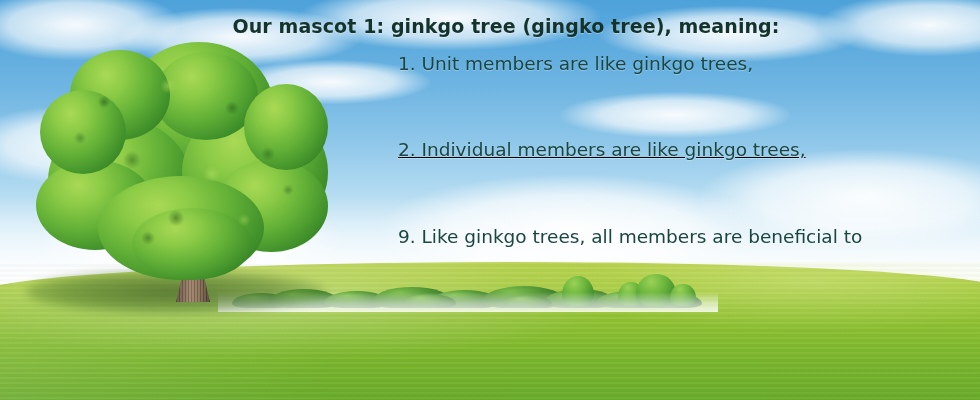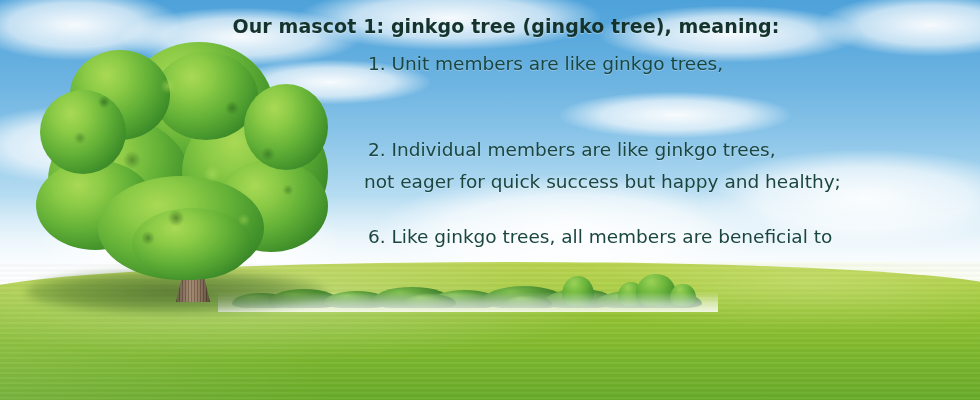--- a/index.html
+++ b/index.html
@@ -197,24 +197,24 @@
     white-space:nowrap;
   }
   .para { position:absolute; }
   .line {
     font-size:18.5px;
     color:#1b4640;
     line-height:32px;
     white-space:nowrap;
     text-shadow:0 1px 1px rgba(255,255,255,0.30);
   }
-  .line.num { padding-left:4px; }
+  .line.num { padding-left:4px;margin-left:30px; }
 
   .p1 { left:348px; top:48px; }
-  .p2 { left:348px; top:134px; }
+  .p2 { left:348px; top:134px;text-decoration:underline; }
   .p3 { left:348px; top:221px; }
 </style>
 </head>
 <body>
 
 <div id="banner">
 
   <div class="sky"></div>
   <div class="cloud c1"></div>
   <div class="cloud c2"></div>
@@ -279,21 +279,20 @@
 
   <div class="text-block">
     <div class="heading">Our mascot 1: ginkgo tree (gingko tree), meaning:</div>
 
     <div class="para p1">
       <div class="line num">1. Unit members are like ginkgo trees,</div>
     </div>
 
     <div class="para p2">
       <div class="line num">2. Individual members are like ginkgo trees,</div>
-      <div class="line">not eager for quick success but happy and healthy;</div>
     </div>
 
     <div class="para p3">
-      <div class="line num">6. Like ginkgo trees, all members are beneficial to</div>
+      <div class="line num">9. Like ginkgo trees, all members are beneficial to</div>
     </div>
   </div>
 
 </div>
 
 </body></html>

